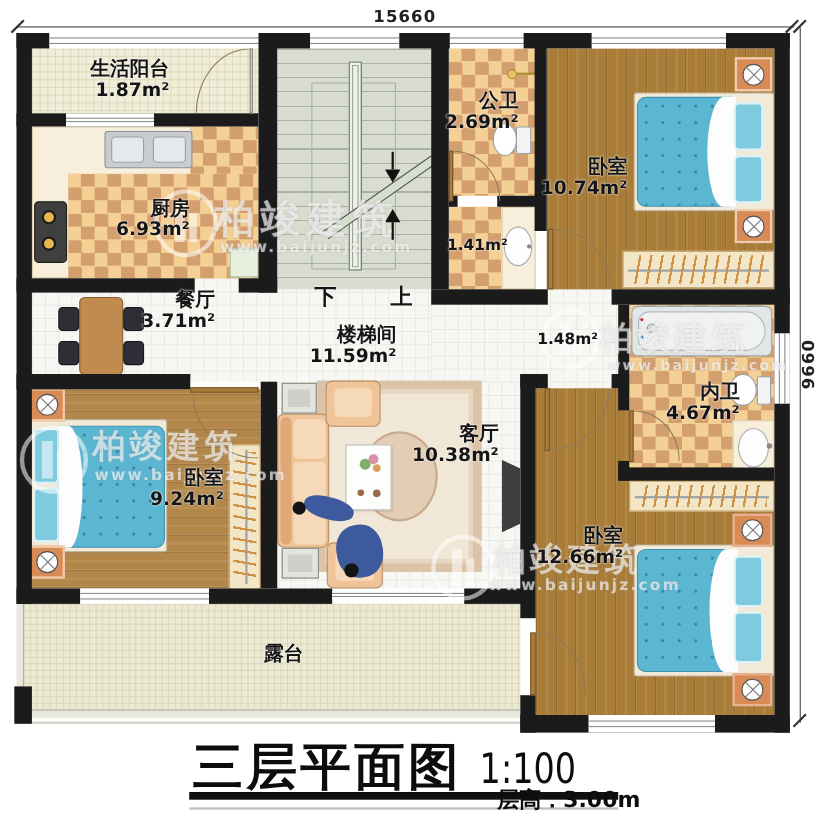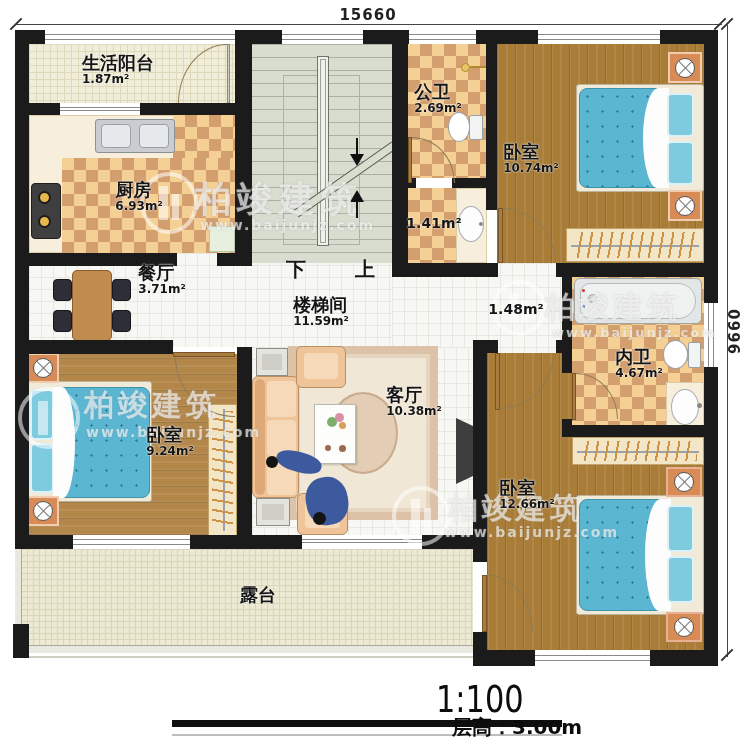--- a/index.html
+++ b/index.html
@@ -39,23 +39,23 @@
   .wrd-h::after{content:"";position:absolute;inset:3px 6px;background:repeating-linear-gradient(100deg,transparent 0 8px,#cd9246 8px 10px);}
   .wrd-v::before{content:"";position:absolute;top:4px;bottom:4px;left:50%;width:2px;background:#9aa3ab;}
   .wrd-v::after{content:"";position:absolute;inset:6px 3px;background:repeating-linear-gradient(10deg,transparent 0 8px,#cd9246 8px 10px);}
   .bowl{background:#fff;border:1.5px solid #9aa0a4;border-radius:50%;}
   .tank{background:#f2f4f4;border:1.5px solid #9aa0a4;border-radius:2px;}
   .basin{background:#fdfdfd;border:1.5px solid #a9adaf;border-radius:50%;}
   .burner{border:2px solid #1c1c1c;border-radius:50%;background:#e9b84d;}
   .pbody{background:#3e5a9e;border-radius:45%;}
   .phead{background:#141414;border-radius:50%;}
   
-  .rlabel{position:absolute;transform:translateX(-50%);text-align:left;font-weight:700;color:#151515;line-height:1.12;white-space:nowrap;text-shadow:0 0 2px rgba(255,255,255,.9),0 0 1px rgba(255,255,255,.9);}
+  .rlabel{position:absolute;transform:translateX(-50%);text-align:right;font-weight:700;color:#151515;line-height:1.12;white-space:nowrap;text-shadow:0 0 2px rgba(255,255,255,.9),0 0 1px rgba(255,255,255,.9);}
   .rname{font-size:18px;}
-  .rarea{font-size:12px;}
+  .rarea{font-size:17px;}
   .dimtxt{position:absolute;font-size:15px;font-weight:600;color:#222;letter-spacing:1px;text-align:center;}
   .dimline{position:absolute;background:#444;}
   .tick{position:absolute;width:16px;height:2px;background:#333;transform:rotate(-45deg);}
   
   .wm{position:absolute;color:rgba(255,255,255,.62);text-shadow:0 0 2px rgba(140,140,140,.4);font-weight:700;white-space:nowrap;}
   .wmlogo{position:absolute;border:4px solid rgba(255,255,255,.55);border-radius:50%;}
   .wmlogo::before{content:"";position:absolute;left:30%;top:18%;width:18%;height:64%;background:rgba(255,255,255,.55);}
   .wmlogo::after{content:"";position:absolute;left:55%;top:34%;width:14%;height:48%;background:rgba(255,255,255,.55);}
   
   .tb-title{position:absolute;font-size:46px;font-weight:700;letter-spacing:3px;color:#0c0c0c;}
@@ -320,18 +320,19 @@
 
   <div class="dimline" style="left:15px;top:24px;width:707px;height:1px"></div>
   <div class="tick" style="left:8px;top:23px"></div>
   <div class="tick" style="left:712px;top:23px"></div>
   <div class="dimtxt" style="left:328px;top:6px;width:80px">15660</div>
   <div class="dimline" style="left:727px;top:25px;width:1px;height:632px"></div>
   <div class="tick" style="left:719px;top:23px"></div>
   <div class="tick" style="left:719px;top:654px"></div>
   <div class="dimtxt" style="left:697px;top:322px;width:76px;transform:rotate(-90deg)">9660</div>
 
+  <div class="tb-title" style="left:175px;top:667px">三层平面图</div>
   <div class="tb-scale" style="left:436px;top:677px">1:100</div>
   <div class="abs" style="left:172px;top:720px;width:390px;height:7px;background:#101010"></div>
   <div class="abs" style="left:172px;top:734px;width:390px;height:2px;background:#bdbdbd"></div>
   <div class="tb-info" style="left:452px;top:714px">层高：3.00m</div>
 
 </div>
 
 </body></html>

